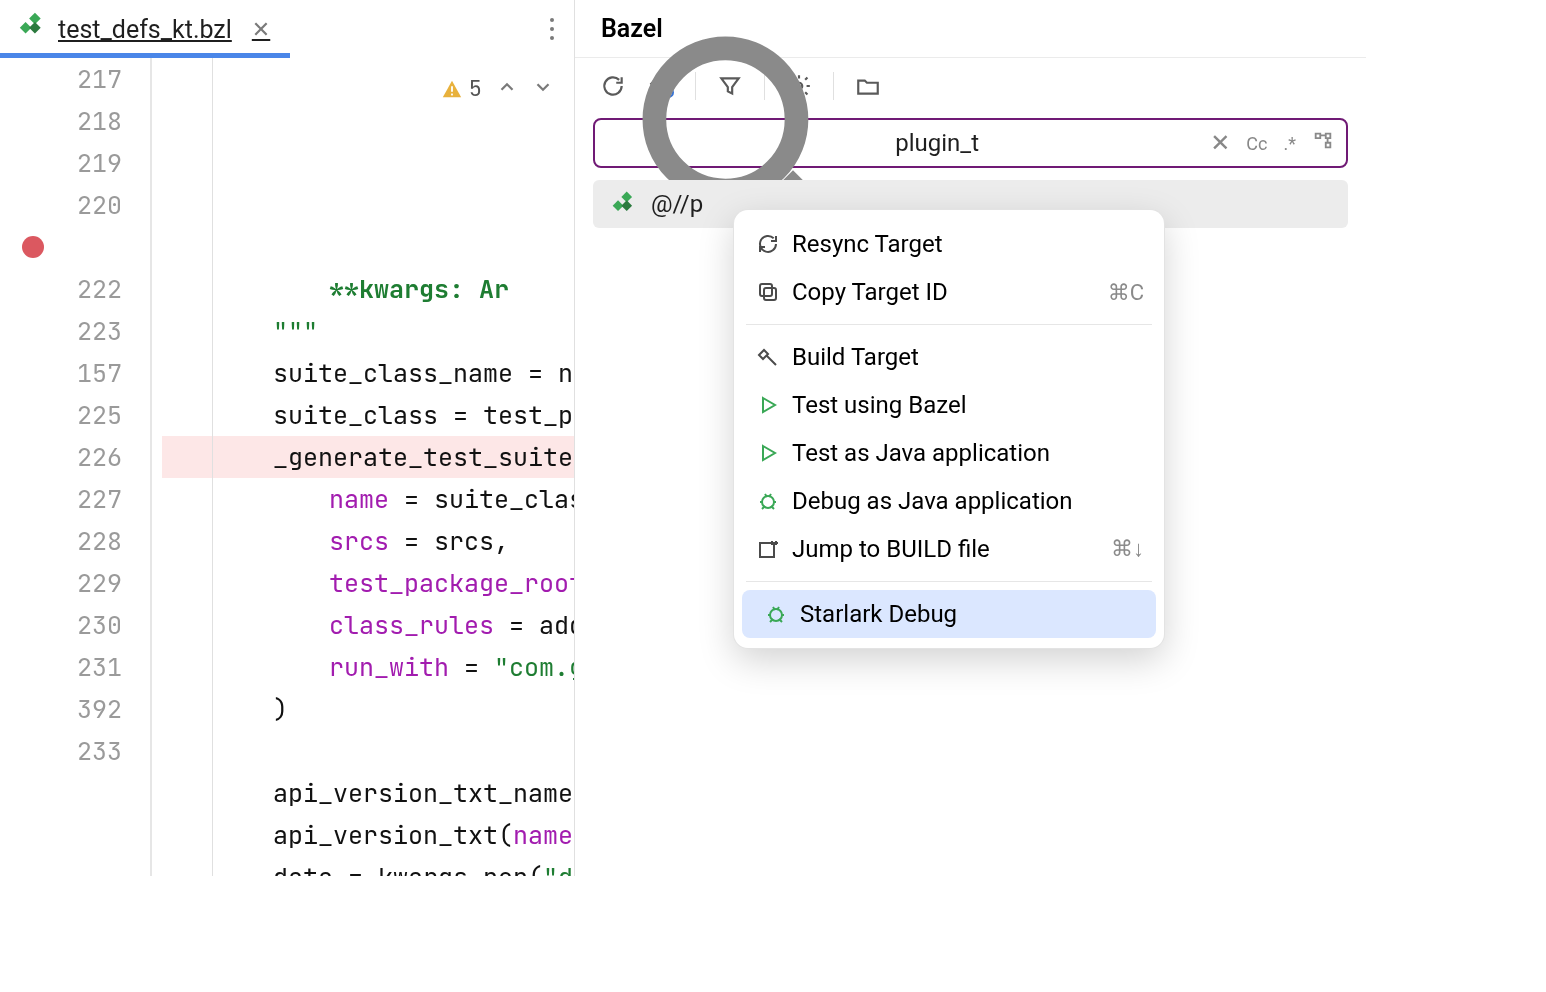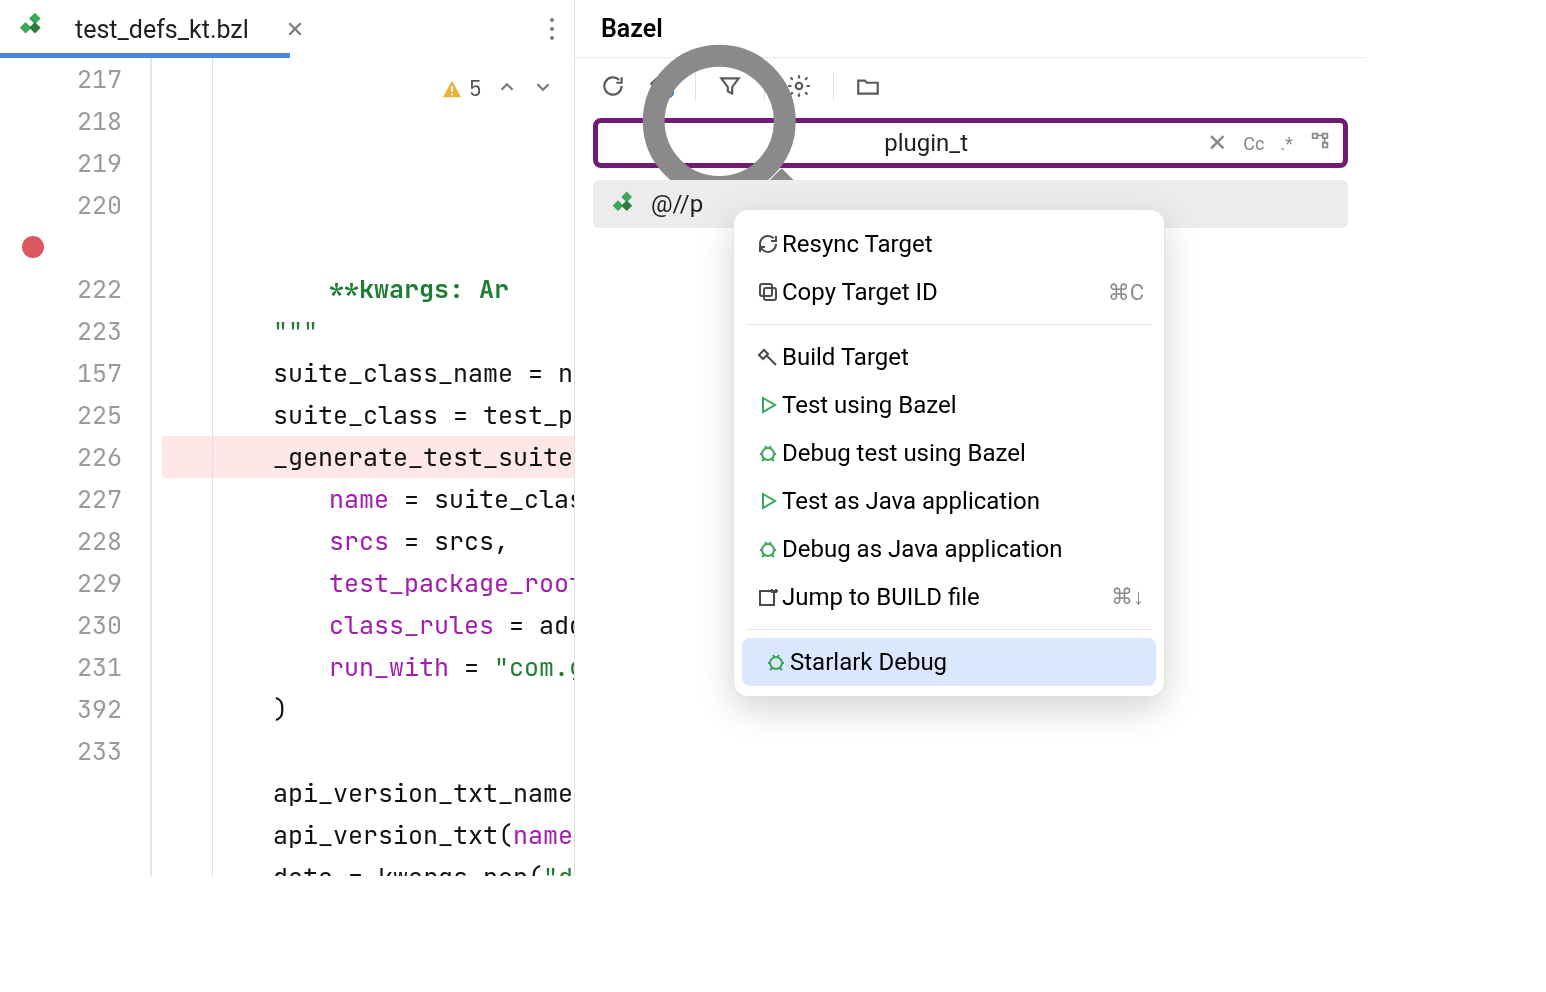--- a/index.html
+++ b/index.html
@@ -22,25 +22,26 @@
 
 .editor-tabbar {
   display: flex;
   align-items: center;
   height: 58px;
   position: relative;
 }
 .editor-tab {
   display: flex;
   align-items: center;
-  gap: 29px;
+  gap: 12px;
   padding: 0 18px;
   height: 100%;
   font-size: 25px;
   color: #1f1f1f;
+  text-decoration: underline;
 }
 .editor-tab .tab-icon svg { width: 28px; height: 28px; }
 .editor-tab .tab-close { margin-left: 8px; color: #7a7a7a; font-size: 22px; }
 .tabbar-more {
   margin-left: auto;
   padding: 0 20px;
   color: #7a7a7a;
   font-size: 26px;
   letter-spacing: 2px;
 }
@@ -150,26 +151,26 @@
   gap: 12px;
   padding: 0 20px;
 }
 .tool-toolbar .tb-btn { width: 36px; height: 36px; display: flex; align-items: center; justify-content: center; color: #5a5a5a; }
 .tool-toolbar .sep { width: 1px; height: 28px; background: #e0e0e0; margin: 0 4px; }
 .tool-toolbar svg { width: 26px; height: 26px; }
 
 .search-wrap {
   margin: 4px 18px 12px;
   height: 50px;
-  border: 5px solid #701a75;
+  border: 2px solid #701a75;
   border-radius: 8px;
   display: flex;
   align-items: center;
   padding: 0 12px;
-  gap: 12px;
+  gap: 4px;
   font-size: 24px;
   color: #1f1f1f;
 }
 .search-wrap input {
   flex: 1;
   border: none;
   outline: none;
   font-size: 24px;
   color: #1f1f1f;
   font-family: inherit;
@@ -205,21 +206,21 @@
   border-radius: 14px;
   box-shadow: 0 0 0 1px #e3e3e3, 0 12px 36px rgba(0,0,0,0.18);
   padding: 10px 0;
   font-size: 24px;
 }
 .ctx-item {
   display: flex;
   align-items: center;
   height: 48px;
   padding: 0 20px;
-  gap: 0;
+  gap: 10px;
 }
 .ctx-item .mi-icon { width: 28px; display: flex; align-items: center; justify-content: center; color: #4b4b4b; }
 .ctx-item .mi-icon svg { width: 24px; height: 24px; }
 .ctx-item .mi-short { margin-left: auto; color: #8a8a8a; font-size: 22px; }
 .ctx-sep { height: 1px; background: #e6e6e6; margin: 8px 12px; }
 .ctx-item.highlight {
   background: #dbe7ff;
   margin: 0 8px;
   border-radius: 8px;
 }
@@ -400,29 +401,20 @@
       <span class="mi-icon green">
         <svg viewBox="0 0 24 24">
           <polygon points="7,5 19,12 7,19" fill="none" stroke="currentColor" stroke-width="2"></polygon>
         </svg>
       </span>
       <span>Test using Bazel</span>
     </div>
     <div class="ctx-item">
       <span class="mi-icon green">
         <svg viewBox="0 0 24 24">
-          <circle cx="12" cy="13" r="6" fill="none" stroke="currentColor" stroke-width="2"></circle>
-          <path fill="none" stroke="currentColor" stroke-width="2" d="M9 5l2 3M15 5l-2 3M4 13h3M17 13h3M6 20l3-3M18 20l-3-3"></path>
-        </svg>
-      </span>
-      <span>Debug test using Bazel</span>
-    </div>
-    <div class="ctx-item">
-      <span class="mi-icon green">
-        <svg viewBox="0 0 24 24">
           <polygon points="7,5 19,12 7,19" fill="none" stroke="currentColor" stroke-width="2"></polygon>
         </svg>
       </span>
       <span>Test as Java application</span>
     </div>
     <div class="ctx-item">
       <span class="mi-icon green">
         <svg viewBox="0 0 24 24">
           <circle cx="12" cy="13" r="6" fill="none" stroke="currentColor" stroke-width="2"></circle>
           <path fill="none" stroke="currentColor" stroke-width="2" d="M9 5l2 3M15 5l-2 3M4 13h3M17 13h3M6 20l3-3M18 20l-3-3"></path>

